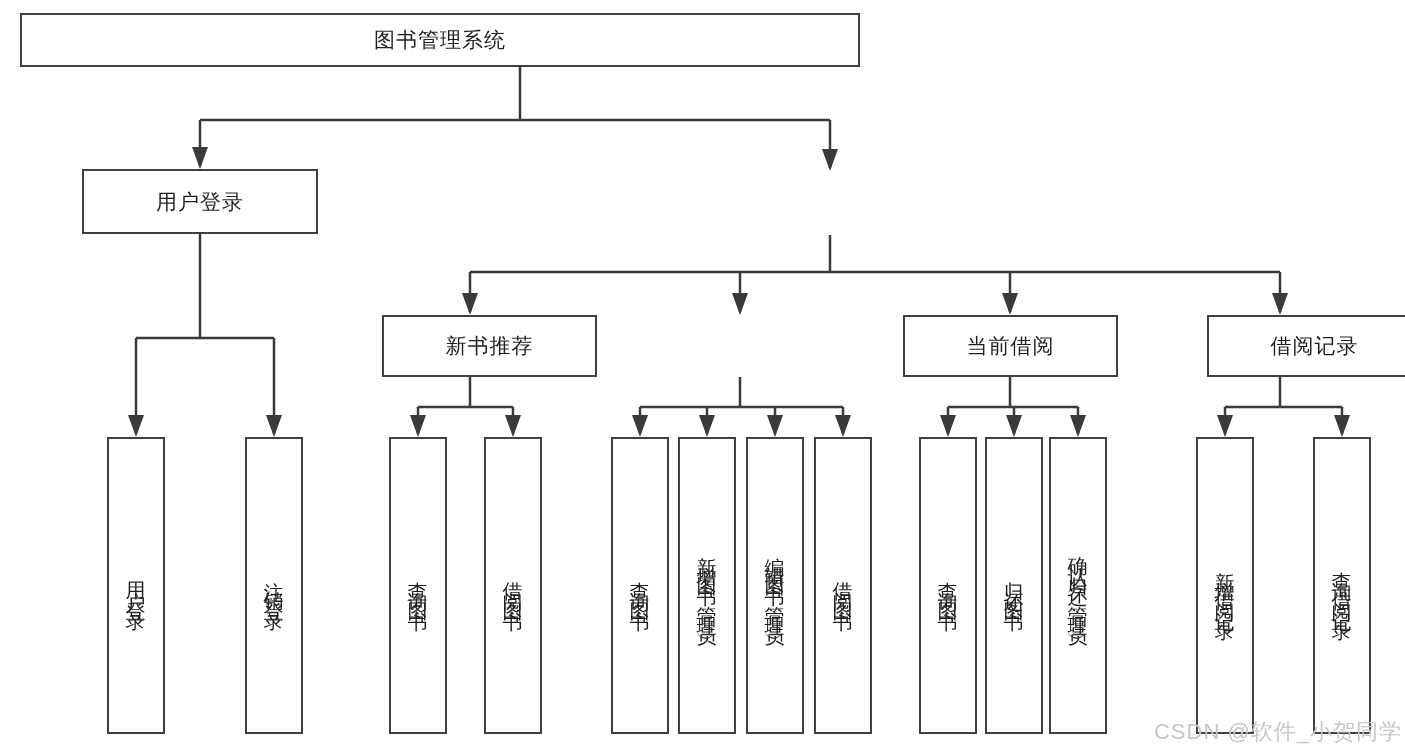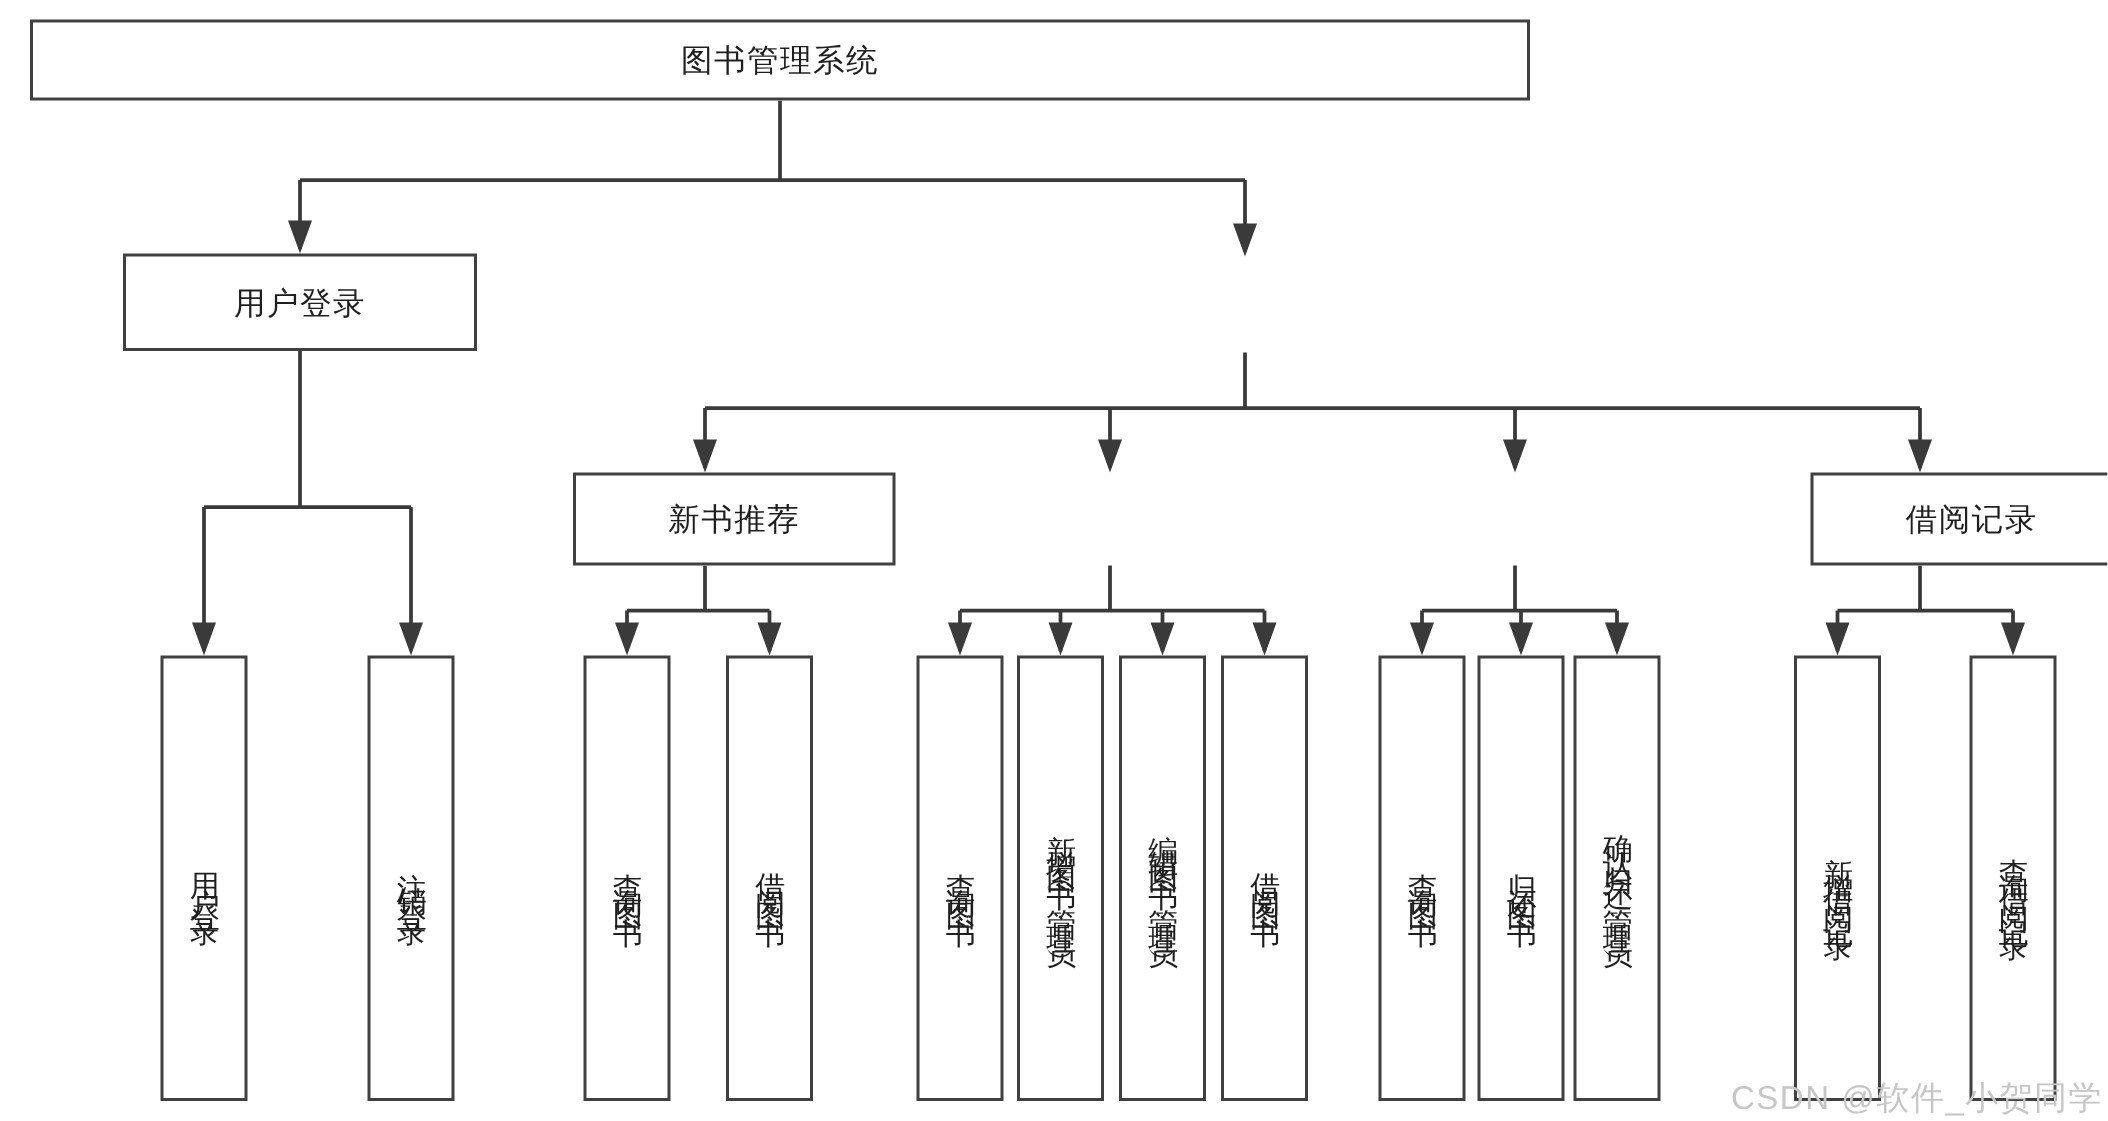--- a/index.html
+++ b/index.html
@@ -86,25 +86,26 @@
       M699 415 L715 415 L707 437 Z
       M767 415 L783 415 L775 437 Z
       M835 415 L851 415 L843 437 Z
       M940 415 L956 415 L948 437 Z
       M1006 415 L1022 415 L1014 437 Z
       M1070 415 L1086 415 L1078 437 Z
       M1217 415 L1233 415 L1225 437 Z
       M1334 415 L1350 415 L1342 437 Z"></path>
   </svg>
 
-  <div class="box h root" style="left:20px;top:13px;width:1000px;height:54px">图书管理系统</div>
+  <div class="box h root" style="left:20px;top:13px;width:840px;height:54px">图书管理系统</div>
 
   <div class="box h" style="left:82px;top:169px;width:236px;height:65px">用户登录</div>
 
   <div class="box h" style="left:382px;top:315px;width:215px;height:62px">新书推荐</div>
+  <div class="box h" style="left:903px;top:315px;width:215px;height:62px">当前借阅</div>
   <div class="box h" style="left:1207px;top:315px;width:215px;height:62px">借阅记录</div>
 
   <div class="box v" style="left:107px;top:437px;width:58px;height:297px">用户登录</div>
   <div class="box v" style="left:245px;top:437px;width:58px;height:297px">注销登录</div>
 
   <div class="box v" style="left:389px;top:437px;width:58px;height:297px">查询图书</div>
   <div class="box v" style="left:484px;top:437px;width:58px;height:297px">借阅图书</div>
 
   <div class="box v" style="left:611px;top:437px;width:58px;height:297px">查询图书</div>
   <div class="box v" style="left:678px;top:437px;width:58px;height:297px">新增图书（管理员）</div>

